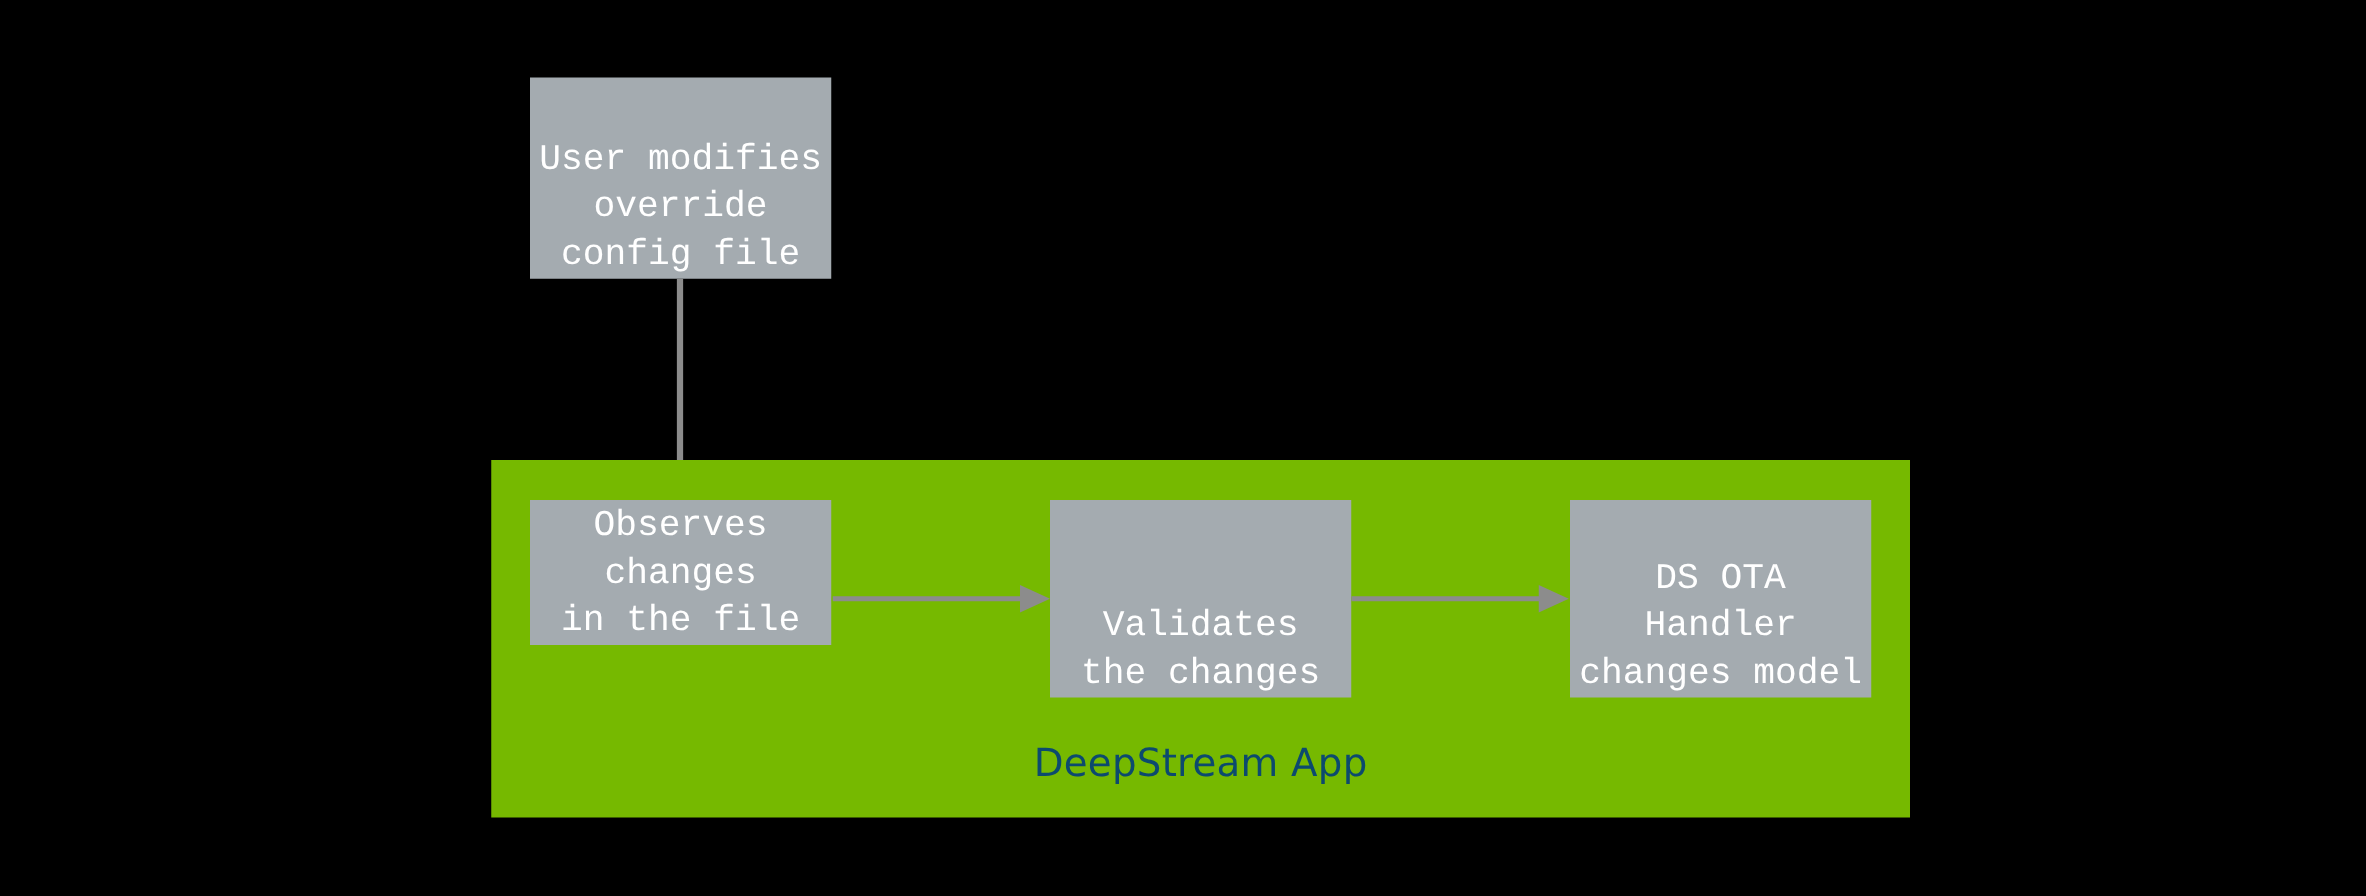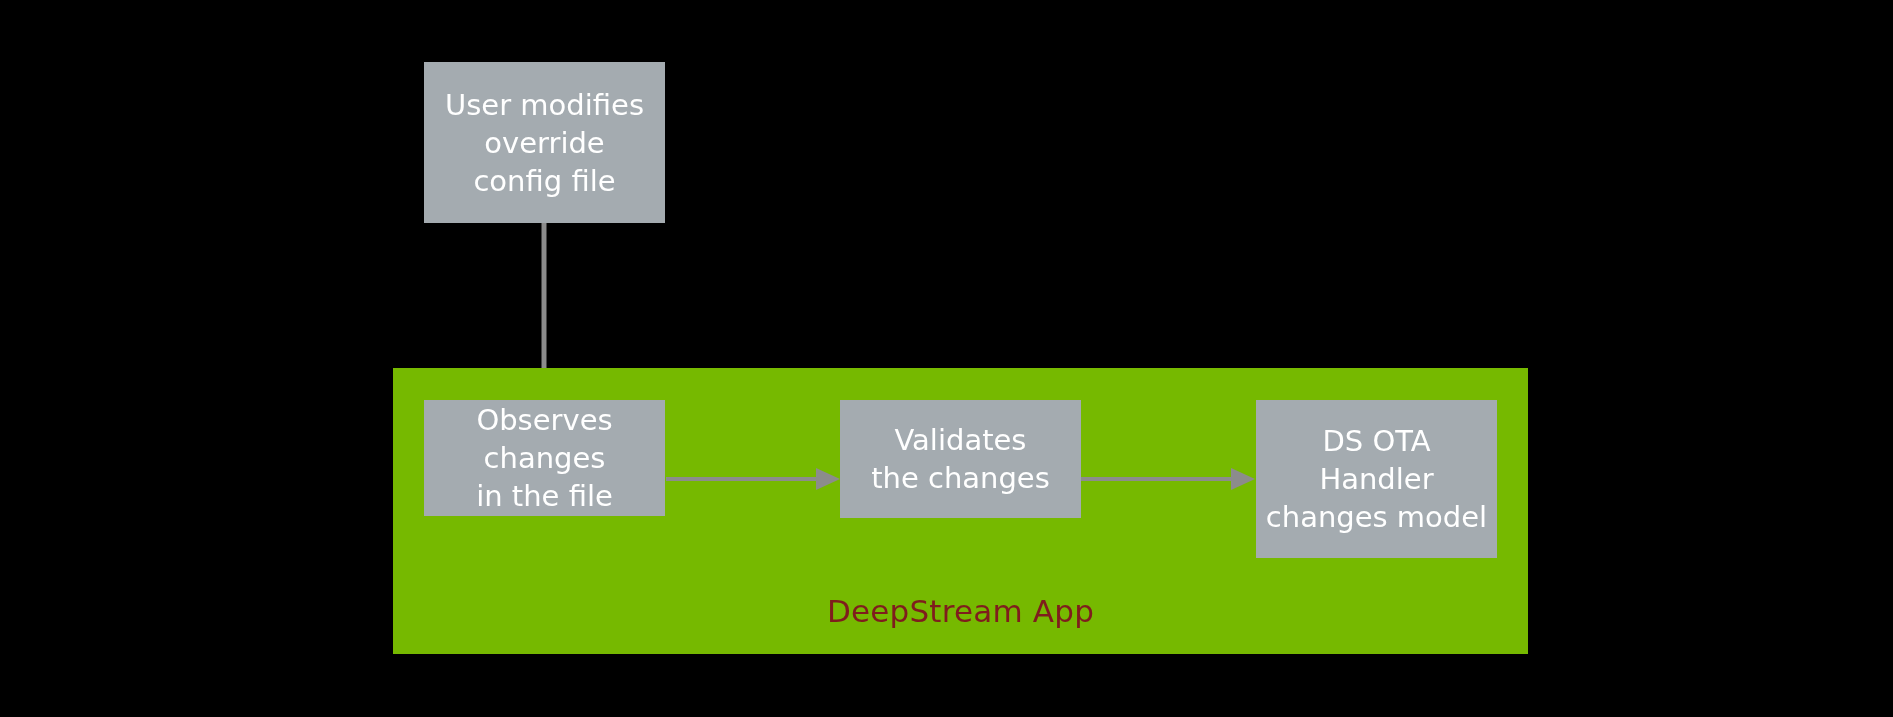--- a/index.html
+++ b/index.html
@@ -29,35 +29,36 @@
     height: 286px;
     background: #76b900;
   }
 
   .panel-caption {
     position: absolute;
     left: 0;
     top: 224px;
     width: 100%;
     text-align: center;
-    color: #7f1d1d;
+    color: #0c4a6e;
     font-size: 31px;
     line-height: 38px;
     letter-spacing: 0.2px;
     white-space: nowrap;
   }
 
   
   .box {
     position: absolute;
     background: #a4abb0;
     display: flex;
-    align-items: center;
+    align-items: flex-end;
     justify-content: center;
     box-sizing: border-box;
+    font-family: Liberation Mono, monospace;
   }
 
   .box-label {
     color: #ffffff;
     font-size: 29px;
     line-height: 38px;
     text-align: center;
     white-space: pre-line;
     padding: 0 6px;
   }
@@ -73,21 +74,21 @@
     left: 424px;
     top: 400px;
     width: 241px;
     height: 116px;
   }
 
   #box-validates {
     left: 840px;
     top: 400px;
     width: 241px;
-    height: 118px;
+    height: 158px;
   }
 
   #box-ds-ota {
     left: 1256px;
     top: 400px;
     width: 241px;
     height: 158px;
   }
 
   

